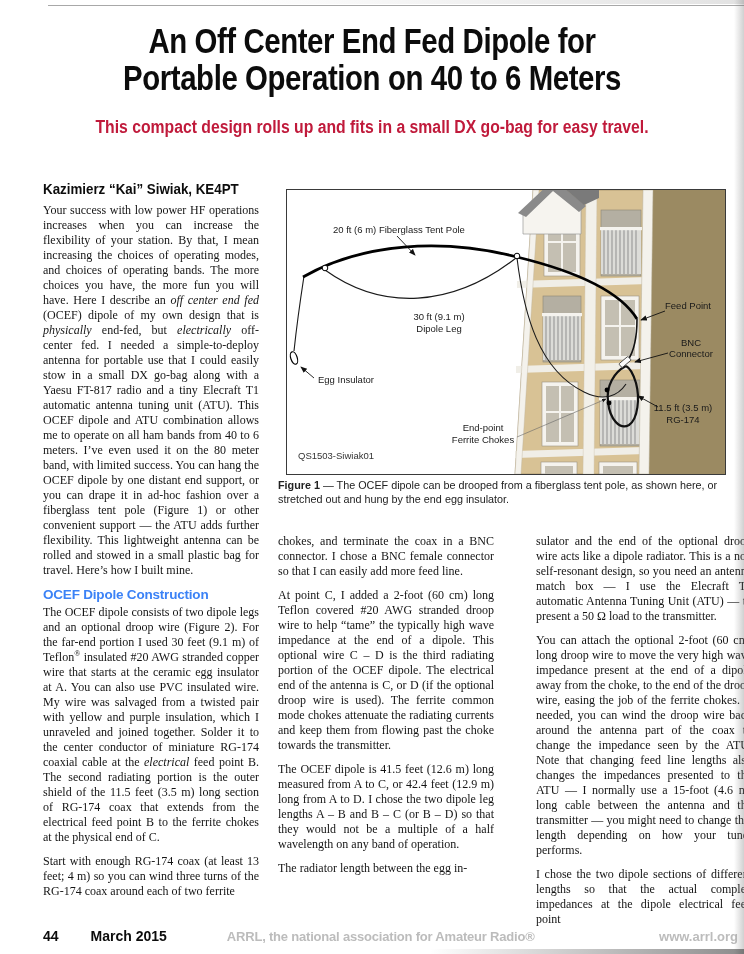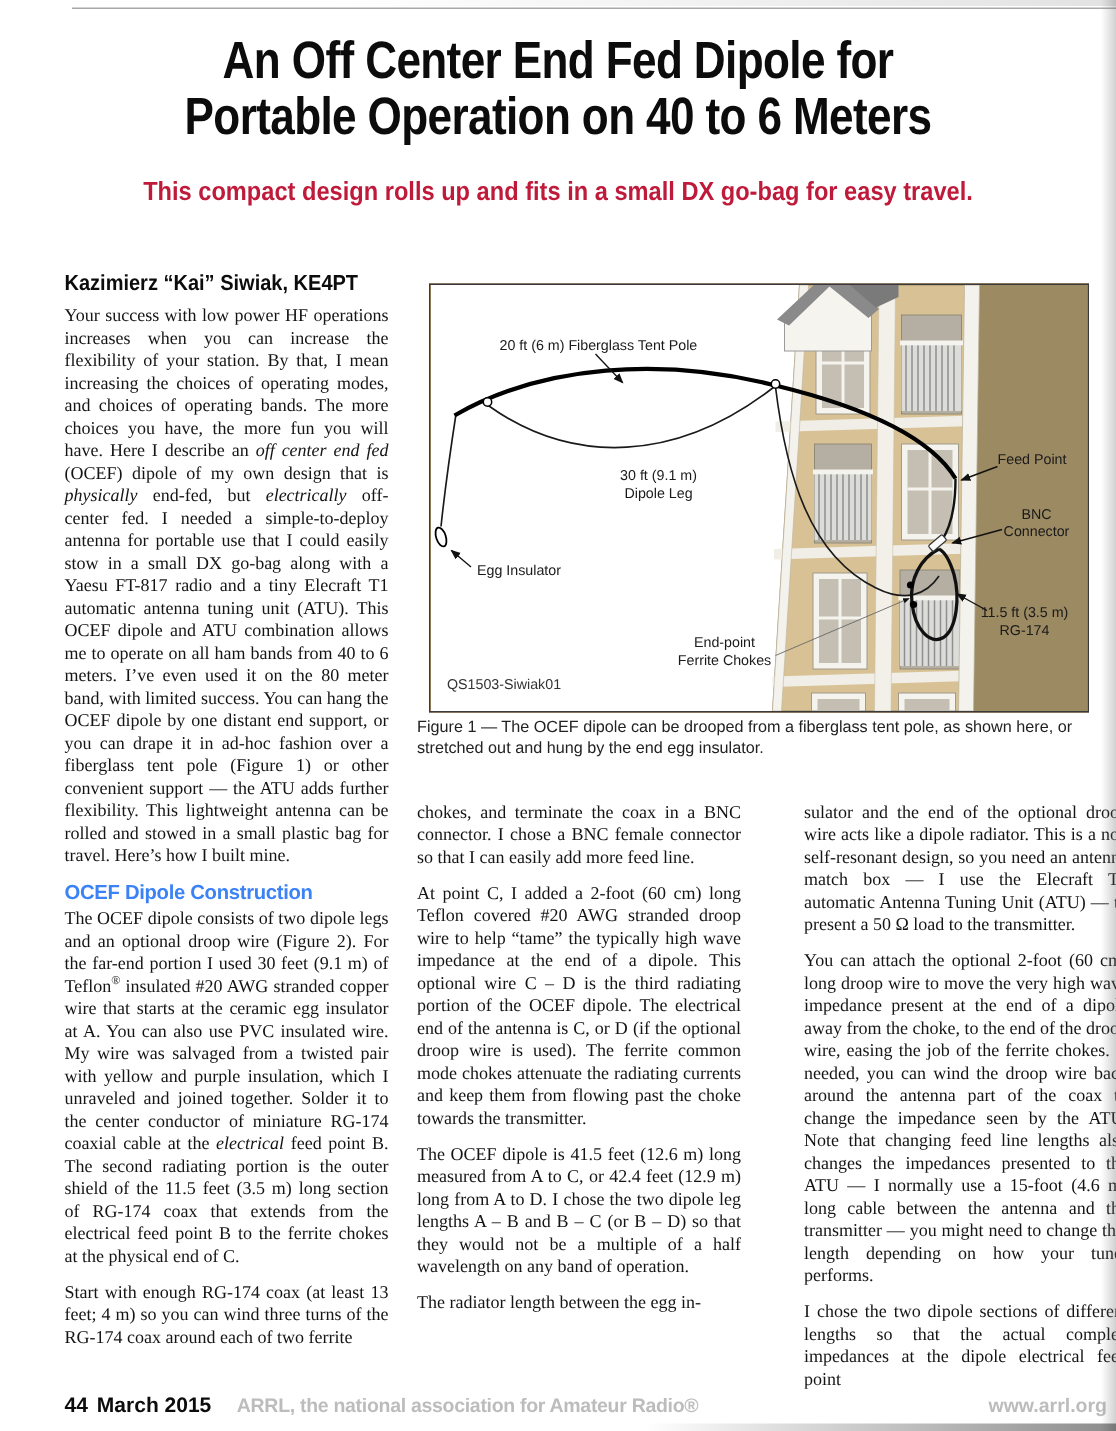--- a/index.html
+++ b/index.html
@@ -22,29 +22,29 @@
   .byline{position:absolute;left:43px;top:181px;font:700 14.5px/17px "Liberation Sans",sans-serif;
         color:#0c0c0c;transform:scaleX(0.92);transform-origin:0 50%;white-space:nowrap;}
 
   .col{position:absolute;font-family:"Liberation Serif",serif;}
   .para{margin:0 0 9px;font:12px/15px "Liberation Serif",serif;text-align:justify;color:#141414;}
   .xhead{margin:0 0 2px;font:700 13.5px/16px "Liberation Sans",sans-serif;color:#3b82f6;
         letter-spacing:-0.2px;}
   .para sup{font-size:8px;line-height:0;}
 
   .figure-box{position:absolute;left:286px;top:189px;width:438px;height:284px;
-        border:1px solid #3a3a3a;background:#a16207;box-sizing:content-box;}
+        border:1px solid #3a3a3a;background:#86efac;box-sizing:content-box;}
   .figure-caption{position:absolute;left:278px;top:479px;width:462px;
         font:10.8px/13.5px "Liberation Sans",sans-serif;color:#222;}
-  .figure-caption b{font-weight:400;}
-
-  .footer{position:absolute;left:43px;top:928px;width:695px;display:flex;align-items:baseline;}
+  .figure-caption b{font-weight:700;}
+
+  .footer{position:absolute;left:43px;top:928px;width:695px;display:flex;align-items:baseline;gap:26px;}
   .footer .pageno{font:700 14px "Liberation Sans",sans-serif;color:#0c0c0c;}
   .footer .issue{font:700 14px "Liberation Sans",sans-serif;color:#0c0c0c;margin-left:6px;}
-  .footer .org{font:700 13px "Liberation Sans",sans-serif;color:#bcbcbc;margin-left:17px;letter-spacing:-0.2px;}
+  .footer .org{font:700 13px "Liberation Sans",sans-serif;color:#bcbcbc;margin-left:34px;letter-spacing:-0.2px;}
   .footer .url{font:700 13px "Liberation Sans",sans-serif;color:#bcbcbc;margin-left:auto;}
 
   svg text{font-family:"Liberation Sans",sans-serif;font-size:9.5px;fill:#1a1a1a;}
   svg text.small-id{fill:#333;}
 </style>
 </head>
 <body>
 
 <div class="page">
   <div class="top-rule"></div>

